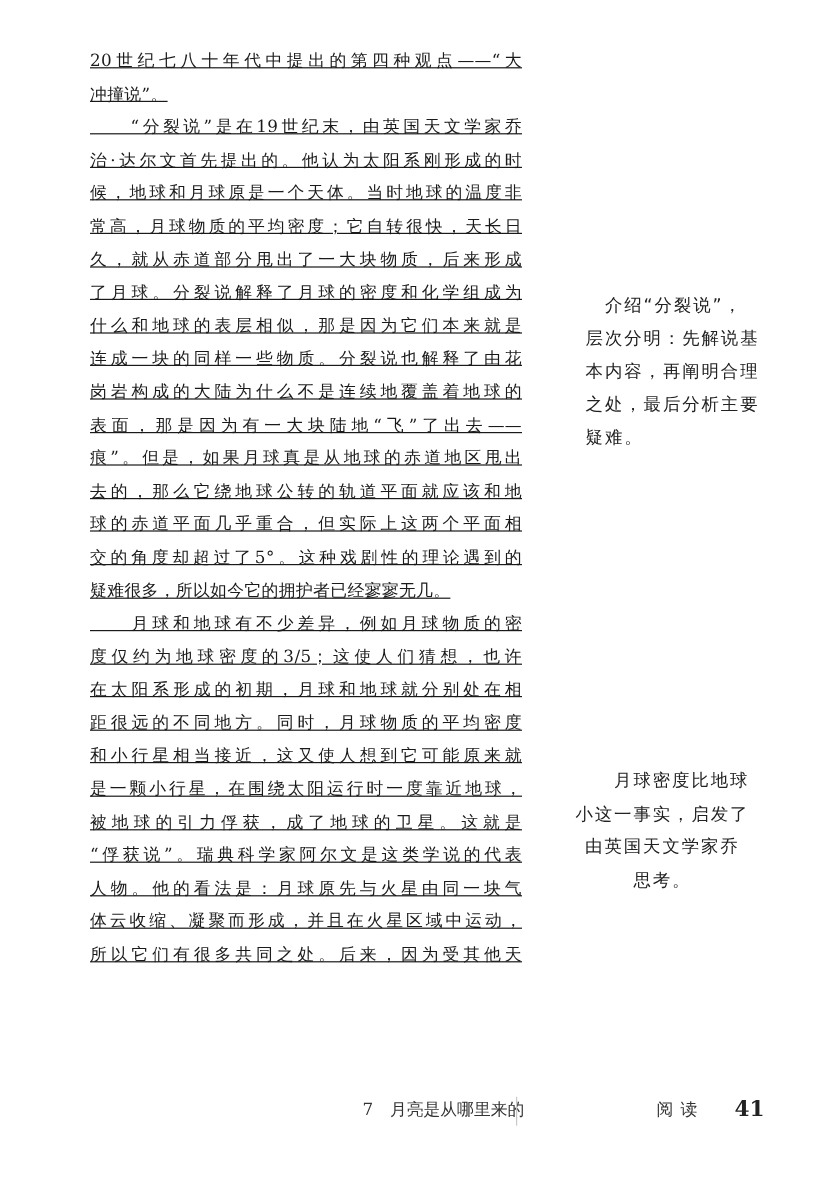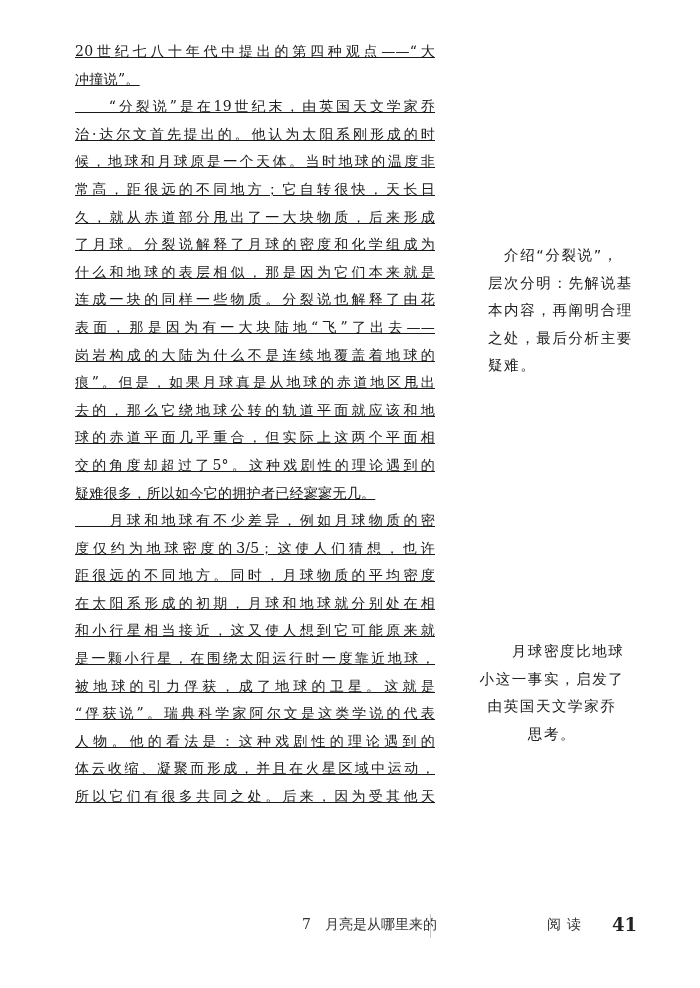--- a/index.html
+++ b/index.html
@@ -26,41 +26,41 @@
 <body>
 
 <div class="page">
 
   <div class="main-text">
     <span class="line">20世纪七八十年代中提出的第四种观点——“大</span>
     <span class="line last">冲撞说”。</span>
     <span class="line">　　“分裂说”是在19世纪末，由英国天文学家乔</span>
     <span class="line">治·达尔文首先提出的。他认为太阳系刚形成的时</span>
     <span class="line">候，地球和月球原是一个天体。当时地球的温度非</span>
-    <span class="line">常高，距很远的不同地方；它自转很快，天长日</span>
+    <span class="line">常高，月球物质的平均密度；它自转很快，天长日</span>
     <span class="line">久，就从赤道部分甩出了一大块物质，后来形成</span>
     <span class="line">了月球。分裂说解释了月球的密度和化学组成为</span>
     <span class="line">什么和地球的表层相似，那是因为它们本来就是</span>
     <span class="line">连成一块的同样一些物质。分裂说也解释了由花</span>
+    <span class="line">岗岩构成的大陆为什么不是连续地覆盖着地球的</span>
     <span class="line">表面，那是因为有一大块陆地“飞”了出去——</span>
-    <span class="line">岗岩构成的大陆为什么不是连续地覆盖着地球的</span>
     <span class="line">痕”。但是，如果月球真是从地球的赤道地区甩出</span>
     <span class="line">去的，那么它绕地球公转的轨道平面就应该和地</span>
     <span class="line">球的赤道平面几乎重合，但实际上这两个平面相</span>
     <span class="line">交的角度却超过了5°。这种戏剧性的理论遇到的</span>
     <span class="line last">疑难很多，所以如今它的拥护者已经寥寥无几。</span>
     <span class="line">　　月球和地球有不少差异，例如月球物质的密</span>
     <span class="line">度仅约为地球密度的3/5；这使人们猜想，也许</span>
+    <span class="line">在太阳系形成的初期，月球和地球就分别处在相</span>
     <span class="line">距很远的不同地方。同时，月球物质的平均密度</span>
-    <span class="line">在太阳系形成的初期，月球和地球就分别处在相</span>
     <span class="line">和小行星相当接近，这又使人想到它可能原来就</span>
     <span class="line">是一颗小行星，在围绕太阳运行时一度靠近地球，</span>
     <span class="line">被地球的引力俘获，成了地球的卫星。这就是</span>
     <span class="line">“俘获说”。瑞典科学家阿尔文是这类学说的代表</span>
-    <span class="line">人物。他的看法是：这种戏剧性的理论遇到的</span>
+    <span class="line">人物。他的看法是：月球原先与火星由同一块气</span>
     <span class="line">体云收缩、凝聚而形成，并且在火星区域中运动，</span>
     <span class="line">所以它们有很多共同之处。后来，因为受其他天</span>
   </div>
 
   <div class="side-note note1">
     <span class="note-line">　介绍“分裂说”，</span>
     <span class="note-line">层次分明：先解说基</span>
     <span class="note-line">本内容，再阐明合理</span>
     <span class="note-line">之处，最后分析主要</span>
     <span class="note-line">疑难。</span>

